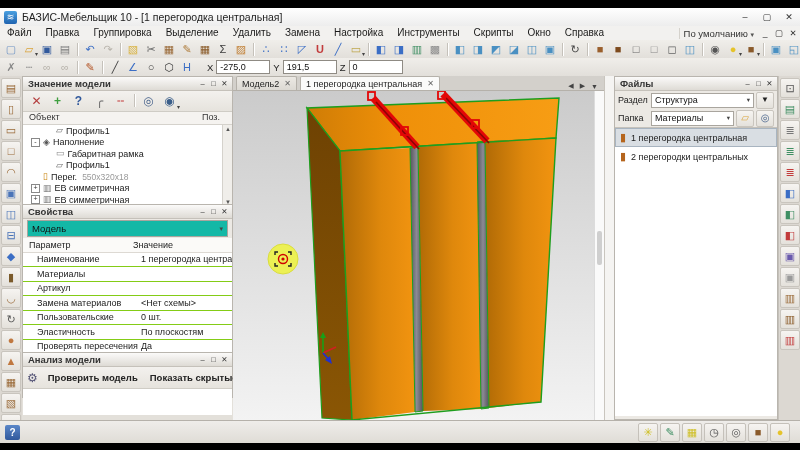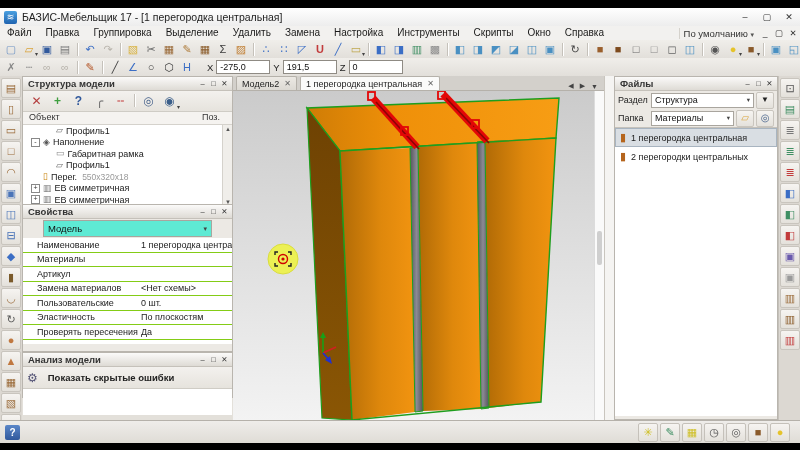--- a/index.html
+++ b/index.html
@@ -56,21 +56,21 @@
   .trow{height:11.5px;display:flex;align-items:center;padding-left:calc(8px + (var(--lvl,1) - 1)*13px);}
   .texp{width:7px;height:7px;border:1px solid #888;font-size:7px;line-height:5px;text-align:center;color:#333;background:#fff;margin-right:3px;flex:none;}
   .texp:empty{visibility:hidden;}
   .tico{font-size:9px;margin-right:3px;}
   .tlabel{font-size:9px;color:#1a1a1a;white-space:nowrap;}
   .tdim{font-size:8.5px;color:#999;margin-left:5px;white-space:nowrap;}
   .vscroll{position:absolute;right:0;top:0;width:9px;height:100%;background:#f0eeea;border-left:1px solid #d5d2cc;font-size:6px;color:#555;text-align:center;}
   .vscroll .up{position:absolute;top:1px;left:2px;}
   .vscroll .dn{position:absolute;bottom:1px;left:2px;}
   
-  .selrow{height:15px;background:#5eead4;border:1px solid #a9a59e;margin:1px 20px;display:flex;align-items:center;}
+  .selrow{height:15px;background:#14b8a6;border:1px solid #a9a59e;margin:1px 4px;display:flex;align-items:center;}
   .selrow span{font-size:9.5px;color:#111;padding-left:4px;flex:1;}
   .selrow .car{flex:none;font-size:7px;color:#444;padding-right:4px;}
   #props{background:#fff;height:106px;overflow:hidden;}
   .prow{height:13.5px;display:flex;align-items:center;border-bottom:1px solid #84cc16;}
   .prow .pn{width:104px;padding-left:14px;font-size:9px;color:#222;white-space:nowrap;overflow:hidden;flex:none;}
   .prow .pv{font-size:9px;color:#222;white-space:nowrap;overflow:hidden;}
   .prow.hdr{background:#fbfaf8;border-bottom:1px solid #ddd9d3;}
   .prow.hdr .pn{padding-left:6px;}
   
   #ana-tools{height:21px;display:flex;align-items:center;background:linear-gradient(#f3f1ee,#e6e3dd);border-bottom:1px solid #cfccc5;padding-left:4px;}
@@ -112,21 +112,21 @@
   .sbtn{width:18px;height:17px;border:1px solid #c5c1ba;background:linear-gradient(#f6f4f1,#e4e1db);display:flex;align-items:center;justify-content:center;margin-left:2px;border-radius:2px;}
   .sbtn .tbi{font-size:11px;}
 </style>
 </head>
 <body>
 
 <div id="stage">
 
   <div id="titlebar" class="abs">
     <div id="appicon">≋</div>
-    <div id="wtitle">БАЗИС-Мебельщик 17 - [1 перегородка центральная]</div>
+    <div id="wtitle">БАЗИС-Мебельщик 10 - [1 перегородка центральная]</div>
     <div id="wctrls">
       <span class="wbtn">–</span>
       <span class="wbtn">▢</span>
       <span class="wbtn">✕</span>
     </div>
   </div>
 
   <div id="menubar" class="abs">
     <div style="display:flex">
 
@@ -418,21 +418,21 @@
       </div>
       <div class="strip-btn" style="--ic: #c23b3b;">
         <span class="tbi">▥</span>
       </div>
     </div>
 
   <div id="leftpanels" class="abs">
 
     <div class="panel" style="top:0;height:128px;">
       <div class="phead">
-        <span class="ptitle">Структура модели</span>
+        <span class="ptitle">Значение модели</span>
         <span class="pctrl">
           <span class="pcbtn">–</span>
           <span class="pcbtn">□</span>
           <span class="pcbtn">✕</span>
         </span>
       </div>
       <div class="ptools">
 
       <div class="tbtn" style="--ic: #b33b3b;">
             <span class="tbi">✕</span>
@@ -525,20 +525,24 @@
         <span class="pctrl">
           <span class="pcbtn">–</span>
           <span class="pcbtn">□</span>
           <span class="pcbtn">✕</span>
         </span>
       </div>
       <div class="selrow">
         <span>Модель</span>
         <span class="car">▾</span>
       </div>
+      <div class="prow hdr">
+        <span class="pn">Параметр</span>
+        <span class="pv">Значение</span>
+      </div>
       <div id="props">
 
       <div class="prow">
             <span class="pn">Наименование</span>
             <span class="pv">1 перегородка центральная</span>
           </div>
           <div class="prow">
             <span class="pn">Материалы</span>
             <span class="pv"></span>
           </div>
@@ -571,20 +575,21 @@
         <span class="pctrl">
           <span class="pcbtn">–</span>
           <span class="pcbtn">□</span>
           <span class="pcbtn">✕</span>
         </span>
       </div>
       <div id="ana-tools">
         <span class="gear">⚙</span>
         <span style="display:flex">
 
+        <span class="ana-btn">Проверить модель</span>
             <span class="ana-btn">Показать скрытые ошибки</span>
           </span>
       </div>
       <div id="ana-body"></div>
     </div>
   </div>
 
   <div id="viewport" class="abs">
     <div id="tabbar">
       <div style="display:flex;align-items:flex-end">

